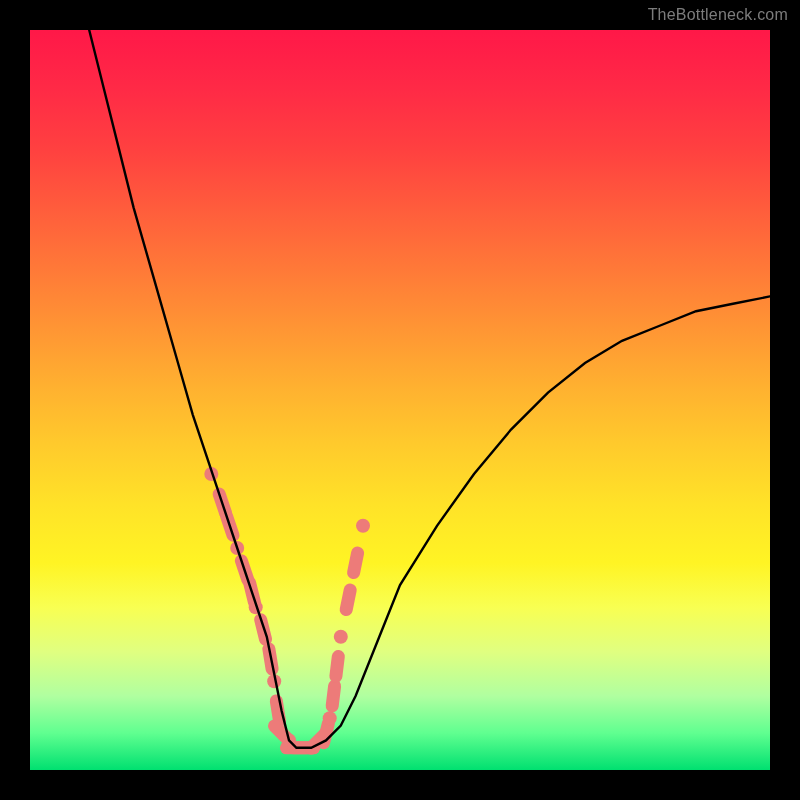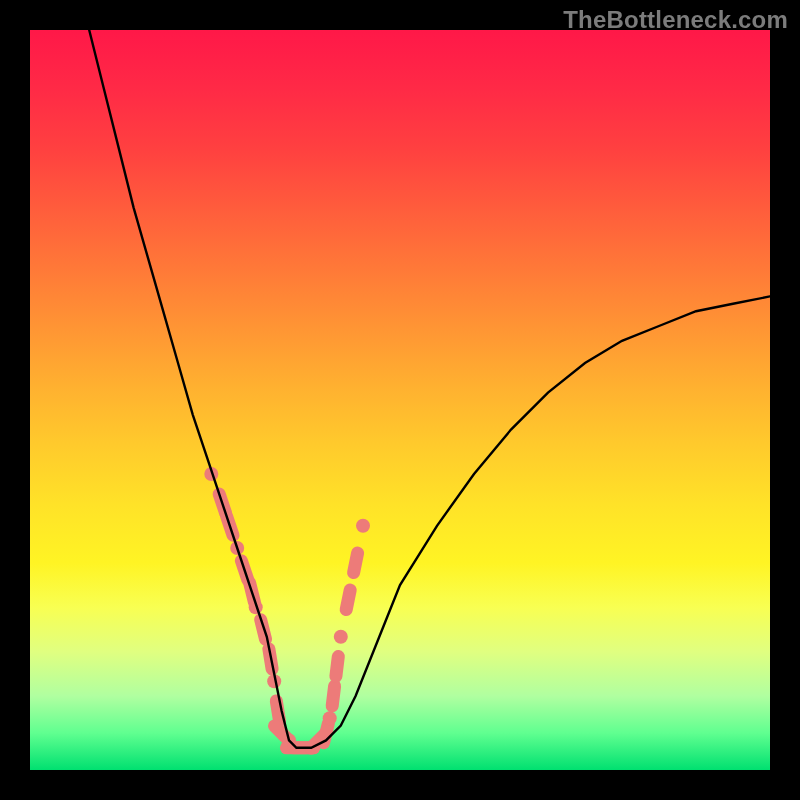--- a/index.html
+++ b/index.html
@@ -40,22 +40,22 @@
       #b0ffa0 90%,
       #60ff90 95%,
       #00e070 100%
     );
   }
   .watermark {
     position: absolute;
     top: 6px;
     right: 12px;
     color: #7c7c7c;
-    font-size: 24px;
-    font-weight: 700;
+    font-size: 16px;
+    font-weight: 400;
     letter-spacing: 0.2px;
     z-index: 5;
   }
   svg.curve {
     position: absolute;
     left: 0;
     top: 0;
     width: 740px;
     height: 740px;
     pointer-events: none;

